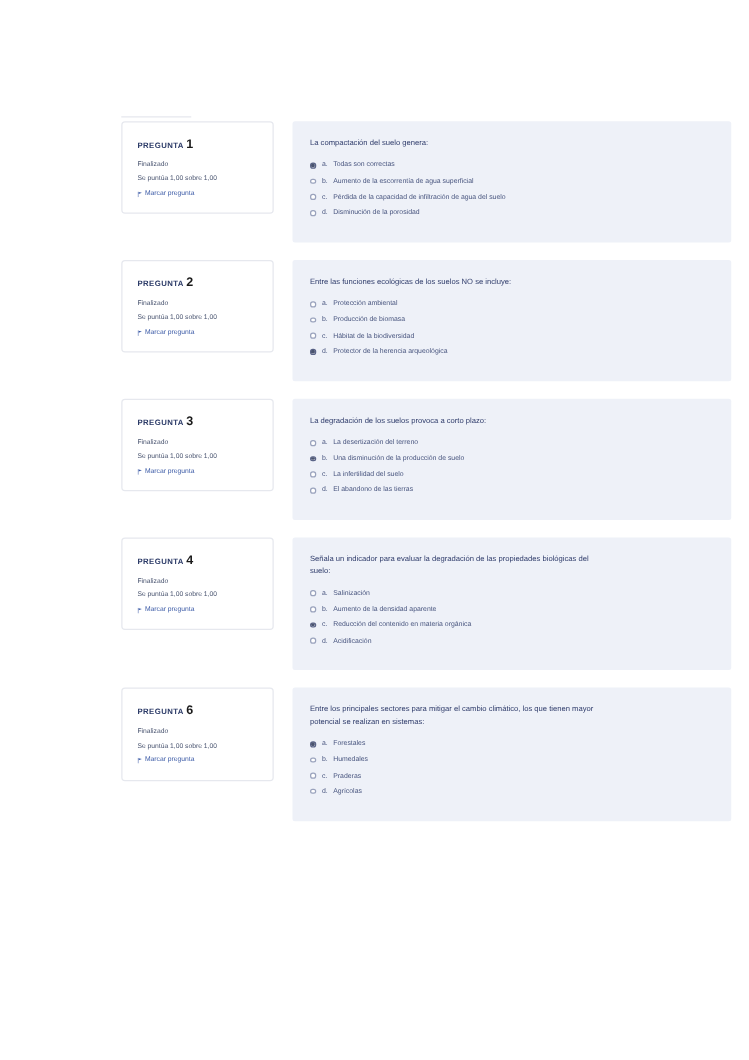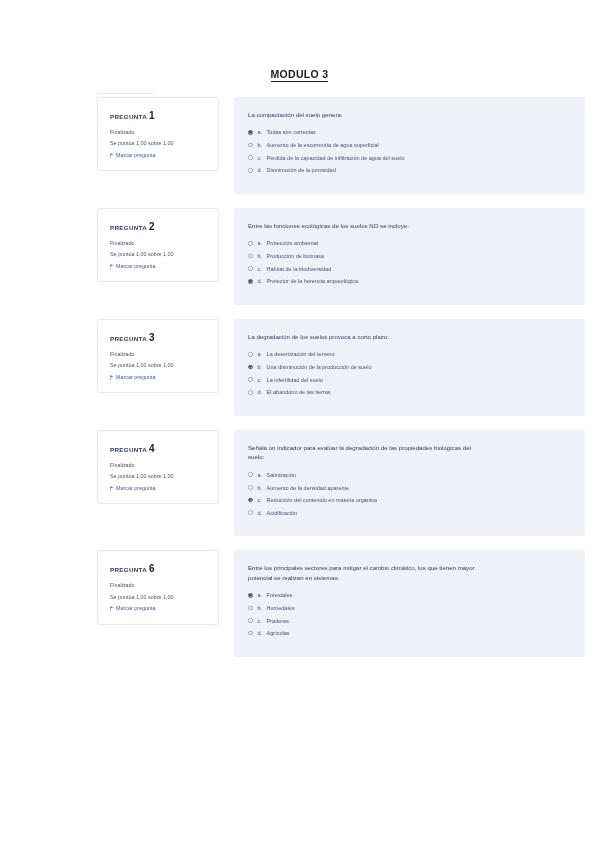--- a/index.html
+++ b/index.html
@@ -178,23 +178,20 @@
     width: 1px;
     height: 10px;
     background: #e9ebf1;
   }
 </style>
 </head>
 <body>
 
 <div class="page">
 
-  <div class="doc-title">
-    <span>MODULO 3</span>
-  </div>
 
   <div class="rule-top"></div>
   <div class="edge-mark"></div>
 
   <div class="quiz">
       <div class="q-block">
         <div class="info-card">
           <div class="info-top"><span>PREGUNTA</span><span class="qnum">1</span></div>
           <div class="info-line">Finalizado</div>
           <div class="info-line">Se puntúa 1,00 sobre 1,00</div>

